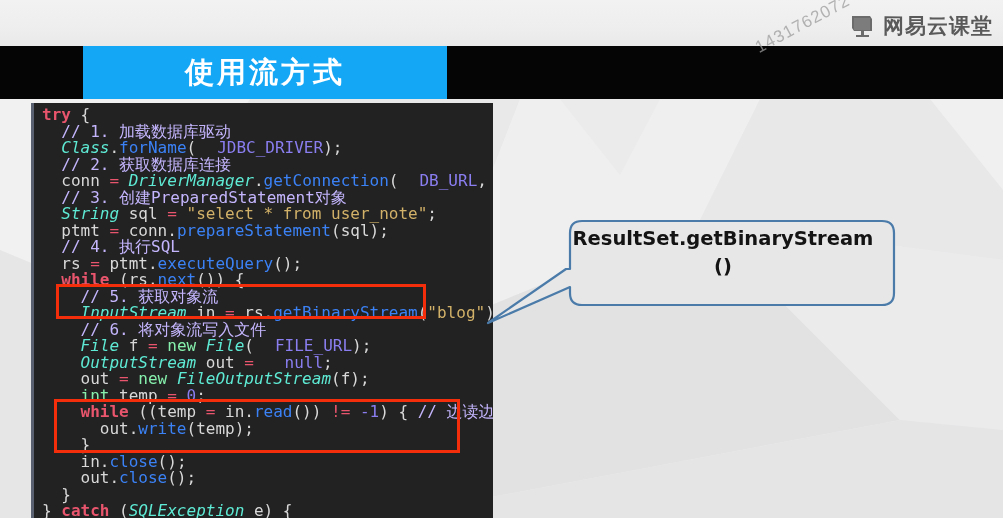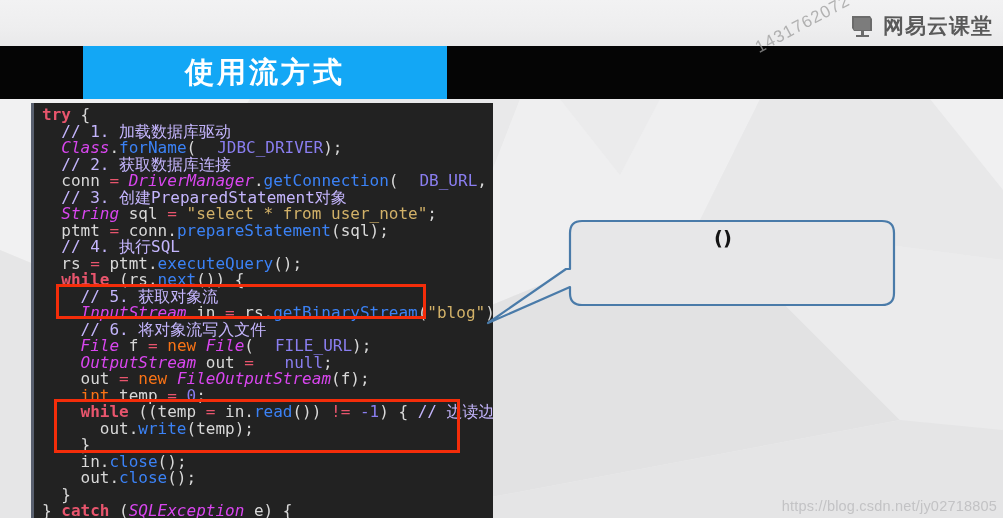--- a/index.html
+++ b/index.html
@@ -107,23 +107,23 @@
     position: relative;
     padding: 4px 0 0 8px;
     font-family: "DejaVu Sans Mono", monospace;
     font-size: 16px;
     line-height: 16.5px;
     white-space: pre;
   }
   .ln { display: block; height: 16.5px; }
   
   .t-kw      { color: #e8556d; font-weight: 600; }
-  .t-kw2     { color: #f97316; }
+  .t-kw2     { color: #86efac; }
   .t-cm      { color: #c4b5fd; }
-  .t-type    { color: #d946ef; font-style: italic; }
+  .t-type    { color: #5eead4; font-style: italic; }
   .t-plain   { color: #d8d8d8; }
   .t-const   { color: #8a7ef0; margin-left: 21px; }
   .t-str     { color: #d2b168; }
   .t-op      { color: #e8556d; }
   .t-num     { color: #8a7ef0; }
   .t-fn      { color: #3b82f6; }
   
   .red-box {
     position: absolute;
     border: 3px solid #f42d0a;
@@ -216,18 +216,18 @@
   </div>
 
   <div class="red-box" id="redbox-1"></div>
   <div class="red-box" id="redbox-2"></div>
 
   <svg class="callout-svg" viewBox="0 0 430 125">
     <path d="M 112 16 L 412 16 Q 424 16 424 28 L 424 88 Q 424 100 412 100 L 112 100
              Q 100 100 100 88 L 100 82 L 18 118 L 96 64 L 100 64 L 100 28 Q 100 16 112 16 Z" fill="#e7e7e8" stroke="#4a7ba9" stroke-width="2.2" stroke-linejoin="round"></path>
   </svg>
   <div class="callout-text">
+    <div>ResultSet.getBinaryStream</div>
     <div>()</div>
   </div>
 
-  <div class="url-wm">https://blog.csdn.net/jy02718805</div>
 
 </div>
 
 </body></html>

